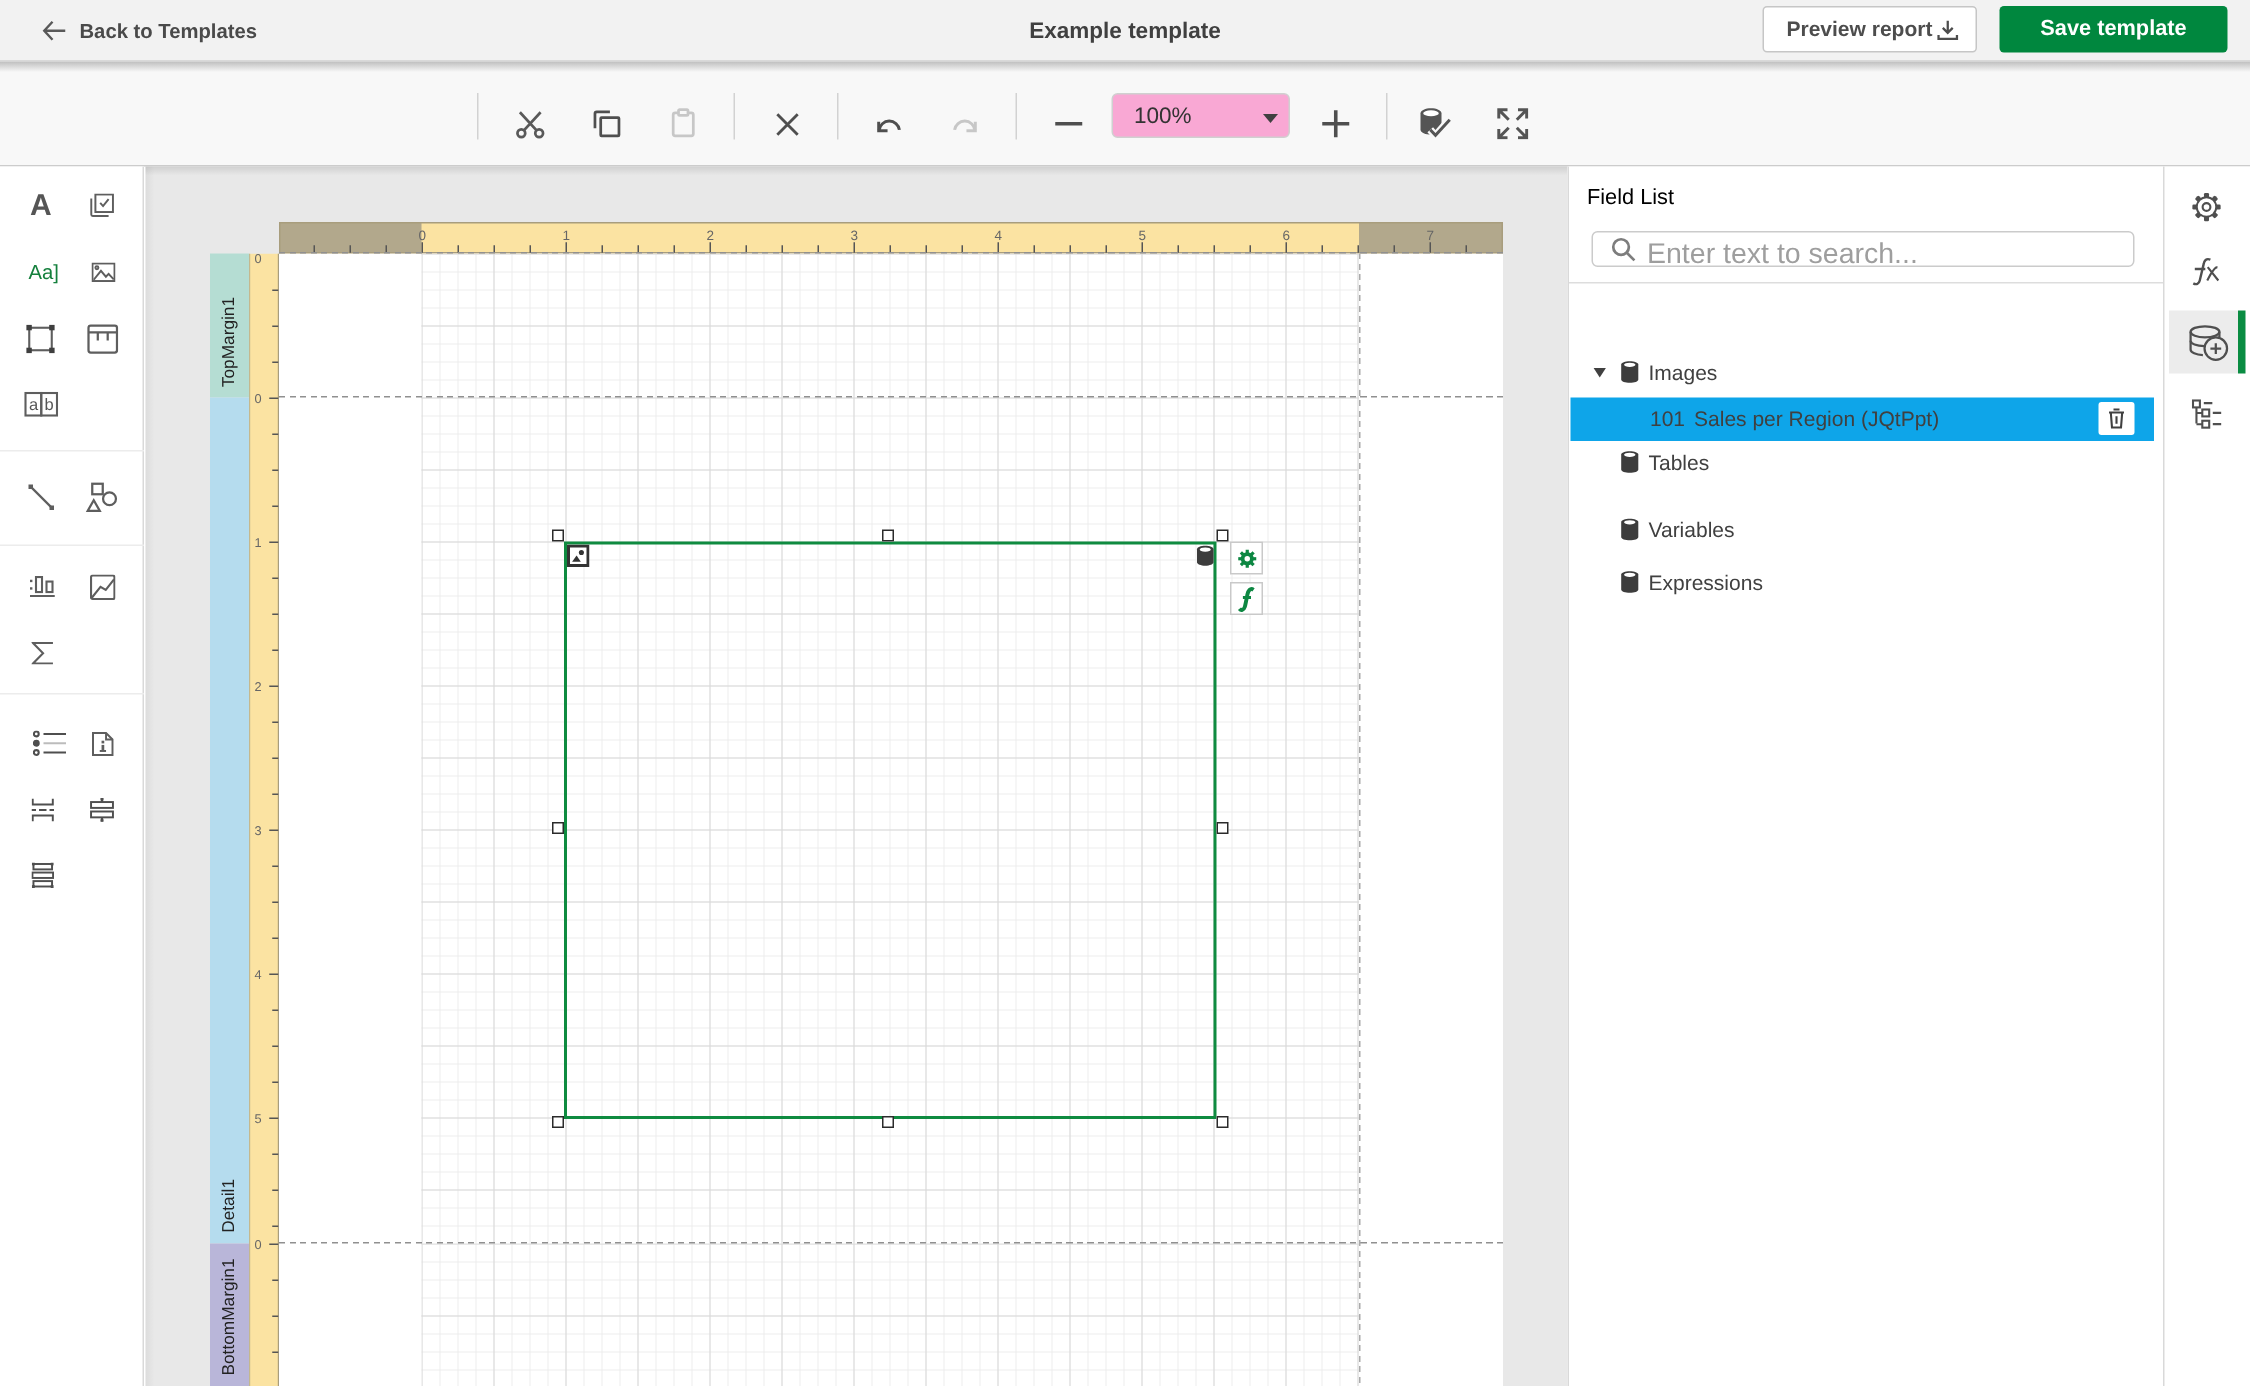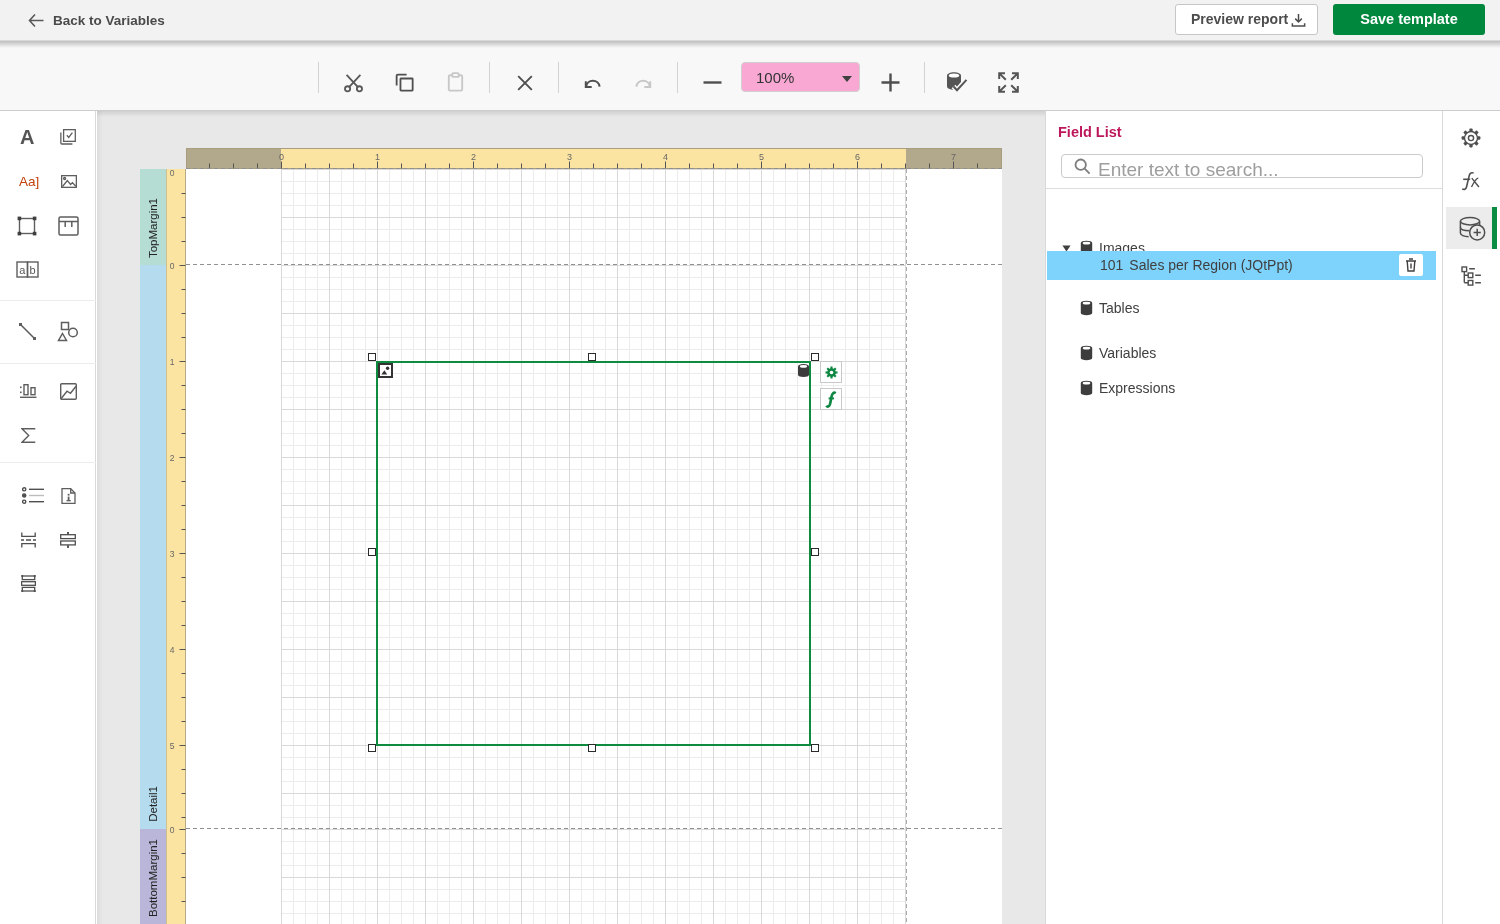--- a/index.html
+++ b/index.html
@@ -37,40 +37,41 @@
   .dashh { position:absolute; height:1px; background:repeating-linear-gradient(90deg, #909090 0 4px, transparent 4px 7px); }
   .dashv { position:absolute; width:1px; background:repeating-linear-gradient(180deg, #aaaaaa 0 4px, transparent 4px 7px); }
   .bandlbl { position:absolute; left:43px; width:26px; display:flex; flex-direction:column; align-items:center; justify-content:flex-end; }
   .bandlbl span { writing-mode:vertical-rl; transform:rotate(180deg); white-space:nowrap; font-size:11.5px; color:#222; padding-top:7px; }
   
   #selrect { position:absolute; left:279px; top:250px; width:435px; height:385px; border:2.5px solid #0f8b40; }
   .handle { position:absolute; width:8px; height:8px; background:#fff; border:1.7px solid #2b2b2b; }
   .minibtn { position:absolute; width:22px; height:22px; background:#fff; border:1px solid #c9c9c9; }
   
   #rpanel { position:absolute; left:1045px; top:111px; width:397px; height:813px; background:#fff; border-left:1px solid #d9d9d9; }
-  #fl-title { position:absolute; left:12px; top:13px; font-size:14.5px; font-weight:700; color:#be185d; }
+  #fl-title { position:absolute; left:12px; top:13px; font-size:14.5px; font-weight:400; color:#000000; }
   #searchbox { position:absolute; left:15px; top:42.5px; width:362px; height:24px; border:1px solid #cbcbcb; border-radius:4px; background:#fff; }
   #searchbox span { position:absolute; left:36px; top:4.5px; font-size:19px; color:#9e9e9e; }
   #rp-sep { position:absolute; left:0px; top:77px; width:397px; height:1px; background:#dddddd; }
   .trow { position:absolute; left:0; width:390px; height:35px; }
   .trow .lbl { position:absolute; left:53px; top:8.5px; font-size:14px; color:#404040; }
   .dbicon { position:absolute; left:34px; top:9px; }
   
   #rbar { position:absolute; left:1442px; top:111px; width:58px; height:813px; background:#fff; border-left:1px solid #d9d9d9; }
   #rbar .active { position:absolute; left:3px; top:96px; width:46px; height:42px; background:#ececec; }
   #rbar .greenbar { position:absolute; left:49px; top:96px; width:4.5px; height:42px; background:#0a8c42; }
 </style>
 </head>
 <body>
 <div id="app">
   <div id="topbar">
     <svg class="abs" style="left:28px;top:13px" width="16" height="15" viewBox="0 0 16 15">
         <path d="M7 1.5 L1.5 7.5 L7 13.5 M1.5 7.5 H15.5" stroke="#595959" stroke-width="1.6" fill="none"></path>
       </svg>
-    <div id="backtxt">Back to Variables</div>
+    <div id="backtxt">Back to Templates</div>
+    <div id="title">Example template</div>
     <div id="btn-preview">Preview report
       <svg class="abs" style="left:114px;top:7px" width="17" height="17" viewBox="0 0 18 17">
           <path d="M9 1.5 V9.5 M5.5 6.5 L9 10 L12.5 6.5" stroke="#4d4d4d" stroke-width="1.6" fill="none"></path>
           <path d="M2.5 11.5 V14.2 H15.5 V11.5" stroke="#4d4d4d" stroke-width="1.6" fill="none"></path>
         </svg>
     </div>
     <div id="btn-save">Save template</div>
   </div>
   <div id="toolbar">
     <div class="tshadow"></div>
@@ -138,21 +139,21 @@
   </div>
   <div id="leftbar">
 
     <div class="abs" style="left:20px;top:15px;font-size:20px;font-weight:700;color:#555;">A</div>
     <svg class="abs" style="left:60px;top:18px" width="16" height="16" viewBox="0 0 16 16" fill="none" stroke="#5e5e5e" stroke-width="1.3">
       <rect x="3.6" y="0.65" width="11.7" height="11.7"></rect>
       <path d="M0.85 3.4 V14 a1 1 0 0 0 1 1 H12.4"></path>
       <path d="M6.8 6.3 L8.7 8.4 L12.4 3.7"></path>
     </svg>
 
-    <div class="abs" style="left:19px;top:63px;font-size:13.5px;color:#c2410c;">Aa]</div>
+    <div class="abs" style="left:19px;top:63px;font-size:13.5px;color:#15803d;">Aa]</div>
     <svg class="abs" style="left:61px;top:64px" width="16" height="13" viewBox="0 0 16 13" fill="none" stroke="#5e5e5e" stroke-width="1.3">
       <rect x="0.65" y="0.65" width="14.7" height="11.7"></rect>
       <circle cx="3.6" cy="3.5" r="1"></circle>
       <path d="M1.5 11.5 L6.3 5.6 L9.6 9.5 L11.4 7.6 L14.8 11.3"></path>
     </svg>
 
     <svg class="abs" style="left:17px;top:105px" width="20" height="20" viewBox="0 0 20 20" fill="none" stroke="#5e5e5e" stroke-width="1.4">
       <rect x="2.5" y="2.5" width="15" height="15"></rect>
       <g fill="#3f3f3f" stroke="none">
           <rect x="0.6" y="0.6" width="3.6" height="3.6"></rect>
@@ -420,21 +421,21 @@
     <div class="trow" style="top:120px">
       <svg class="abs" style="left:16px;top:14px" width="9" height="7" viewBox="0 0 9 7">
           <path d="M0.4 0.4 H8.6 L4.5 6.6 Z" fill="#404040"></path>
         </svg>
       <svg class="dbicon" width="13" height="16" viewBox="0 0 13 16">
           <path d="M0.8 3 C0.8 1.7 3.4 0.8 6.5 0.8 C9.6 0.8 12.2 1.7 12.2 3 V13 C12.2 14.3 9.6 15.2 6.5 15.2 C3.4 15.2 0.8 14.3 0.8 13 Z" fill="#3d3d3d"></path>
           <ellipse cx="6.5" cy="3.2" rx="3.8" ry="1.4" fill="#fff"></ellipse>
         </svg>
       <div class="lbl">Images</div>
     </div>
-    <div class="trow" style="top:140px;left:1px;width:389px;height:29px;background:#7dd3fc;">
+    <div class="trow" style="top:154px;left:1px;width:389px;height:29px;background:#0ea5e9;">
       <div class="abs" style="left:53px;top:6px;font-size:14px;color:#404040;"><span style="margin-right:6px;">101</span>Sales per Region (JQtPpt)</div>
       <div class="abs" style="left:352px;top:3px;width:24px;height:22px;background:#fff;border-radius:2px;">
         <svg class="abs" style="left:6px;top:4px" width="12" height="14" viewBox="0 0 12 14" fill="none" stroke="#404040" stroke-width="1.4">
           <path d="M1 3 H11 M2.2 3 L3 13 H9 L9.8 3 M4 1 H8 M6 5.5 V10.5"></path>
         </svg>
       </div>
     </div>
     <div class="trow" style="top:180px">
       <svg class="dbicon" width="13" height="16" viewBox="0 0 13 16">
           <path d="M0.8 3 C0.8 1.7 3.4 0.8 6.5 0.8 C9.6 0.8 12.2 1.7 12.2 3 V13 C12.2 14.3 9.6 15.2 6.5 15.2 C3.4 15.2 0.8 14.3 0.8 13 Z" fill="#3d3d3d"></path>

